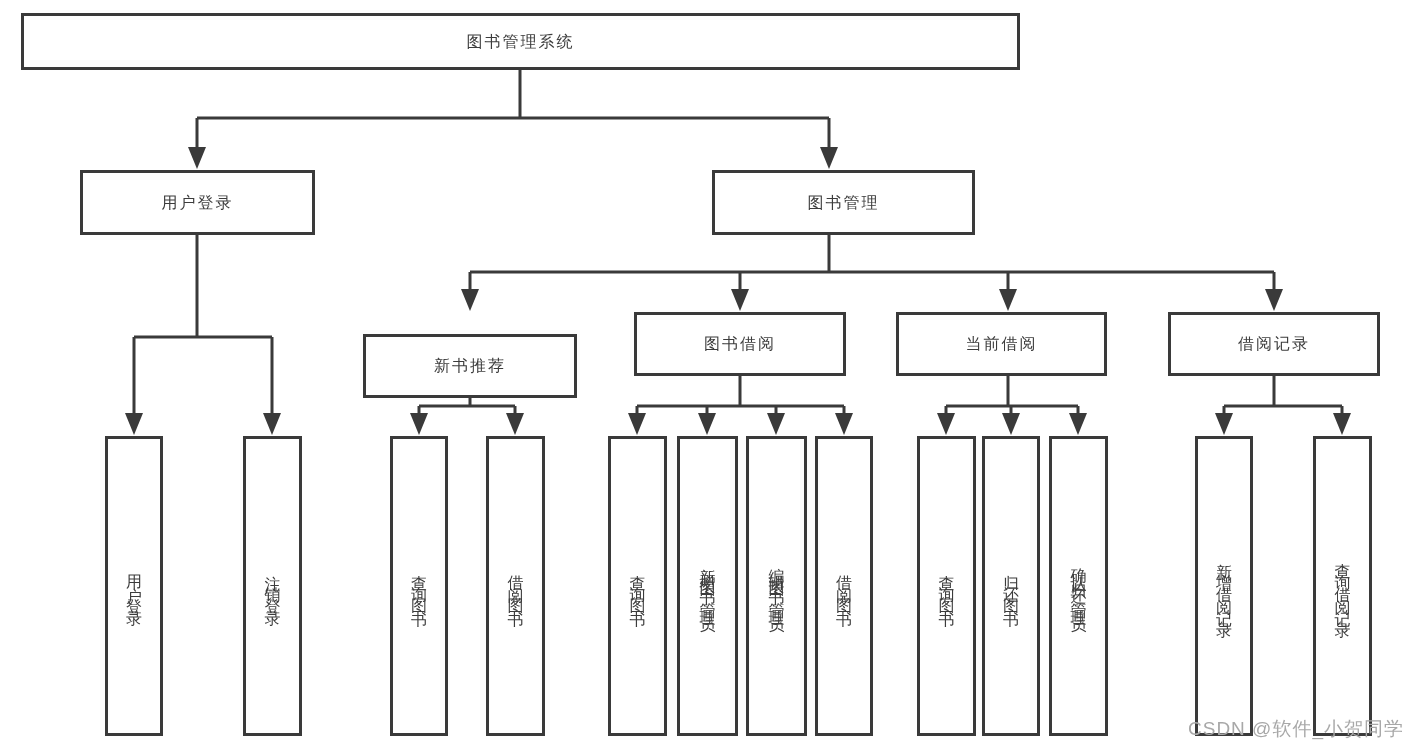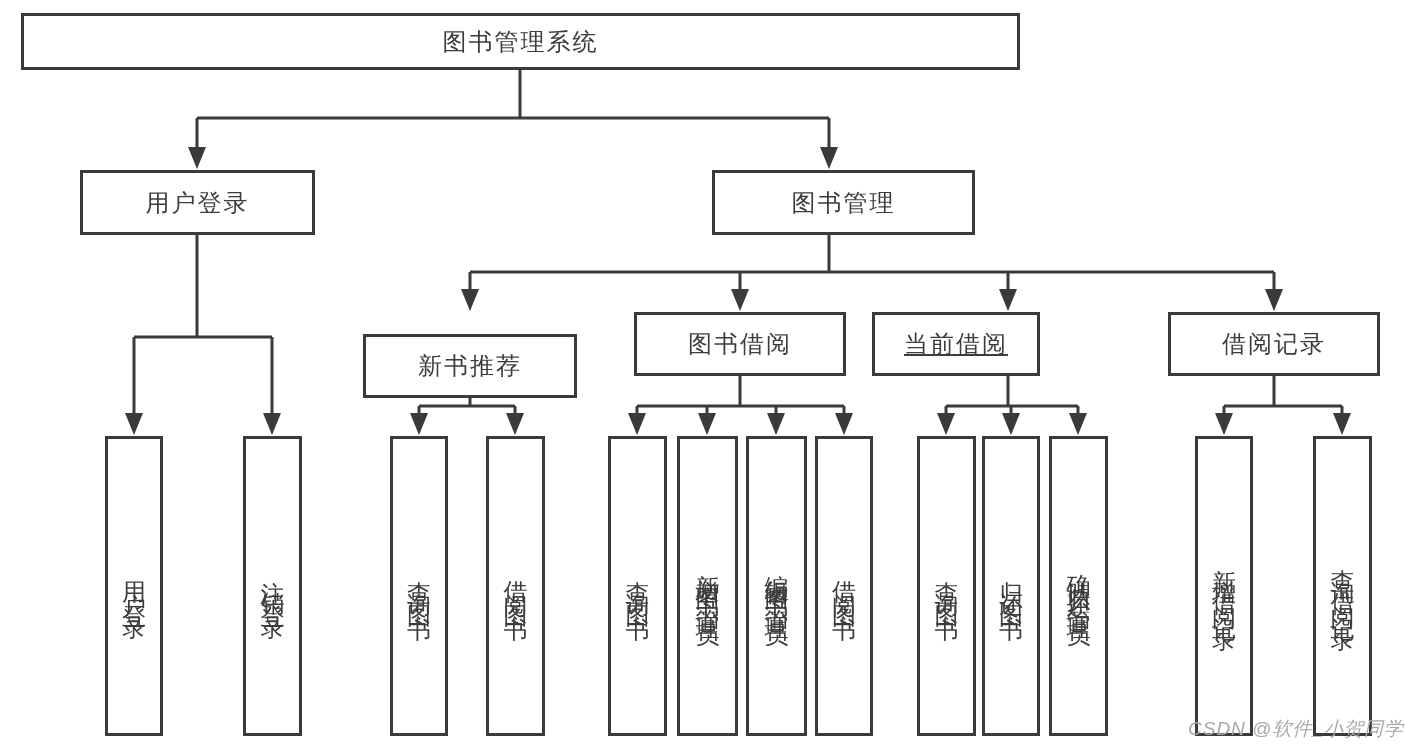--- a/index.html
+++ b/index.html
@@ -14,32 +14,32 @@
   #wires { position: absolute; left: 0; top: 0; width: 1405px; height: 747px; }
   .box {
     position: absolute;
     box-sizing: border-box;
     border: 3px solid #3a3a3a;
     background: #ffffff;
     display: flex;
     align-items: center;
     justify-content: center;
     color: #3c3c3c;
-    font-size: 24px;
+    font-size: 16px;
     line-height: 1;
     letter-spacing: 2px;
     white-space: nowrap;
   }
   .root  { left: 21px;  top: 13px;  width: 999px; height: 57px; }
   .lvl2a { left: 80px;  top: 170px; width: 235px; height: 65px; }
   .lvl2b { left: 712px; top: 170px; width: 263px; height: 65px; }
   .lvl3  { top: 312px; height: 64px; }
   .l3a { left: 363px;  width: 214px; margin-top: 22px; }
   .l3b { left: 634px;  width: 212px; }
-  .l3c { left: 872px;  width: 168px; text-decoration: underline; }
+  .l3c { left: 896px;  width: 211px; }
   .l3d { left: 1168px; width: 212px; }
   .leaf {
     top: 436px; height: 300px;
     writing-mode: vertical-lr;
     text-orientation: upright;
     letter-spacing: 12px;
     white-space: normal;
   }
   .leaf.long { letter-spacing: 7px; }
   .w58 { width: 58px; } .w59 { width: 59px; } .w61 { width: 61px; }
@@ -50,21 +50,20 @@
   .x9  { left: 917px; }  .x10 { left: 982px; } .x11 { left: 1049px; }
   .x12 { left: 1195px; } .x13 { left: 1313px; }
   .watermark {
     position: absolute;
     left: 1188px;
     top: 716px;
     font-size: 19px;
     color: #a8a8a8;
     letter-spacing: 1px;
     white-space: nowrap;
-    font-style: italic;
   }
 </style>
 </head>
 <body>
 
 <div id="stage">
 
   <svg id="wires" viewBox="0 0 1405 747" xmlns="http://www.w3.org/2000/svg">
 
     <path d="M520 70 L520 118 M197 118 L829 118 M197 118 L197 150 M829 118 L829 150" fill="none" stroke="#3a3a3a" stroke-width="3"></path>

